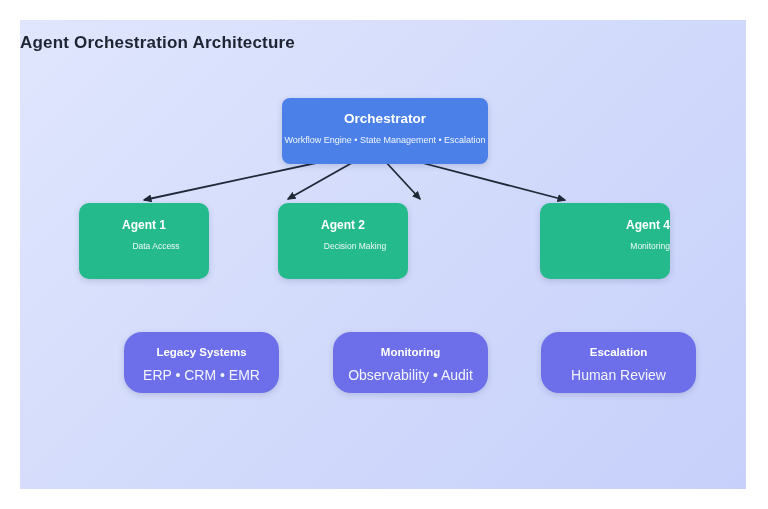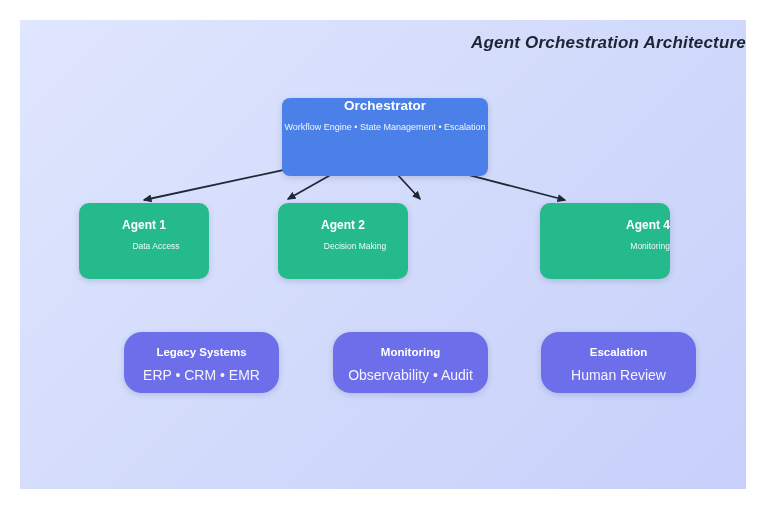--- a/index.html
+++ b/index.html
@@ -28,49 +28,49 @@
   .canvas{
     position:absolute;
     left:20px;top:20px;
     width:726px;height:469px;
     background:linear-gradient(135deg, var(--grad-start) 0%, var(--grad-end) 100%);
   }
   .diagram-title{
     position:absolute;
     top:13px;left:0;
     width:100%;
-    text-align:right;
+    text-align:left;
     font-size:17px;
     font-weight:bold;
     color:var(--title-text);
     letter-spacing:0.2px;
-    font-style:italic;
   }
   .arrows{
     position:absolute;
     left:0;top:0;
     width:726px;height:469px;
   }
   .node{
     position:absolute;
     color:var(--node-text);
     text-align:center;
     box-shadow:0 2px 6px rgba(40,50,100,0.18);
   }
   .node-title{
     font-weight:bold;
   }
   .node-subtitle{
     opacity:0.92;
   }
   .orchestrator{
     left:262px;top:78px;
-    width:206px;height:78px;
+    width:206px;height:66px;
     background:var(--blue);
     border-radius:8px;
+    padding-top:13px;
   }
   .orchestrator .node-title{font-size:13.5px;margin-bottom:9px;}
   .orchestrator .node-subtitle{font-size:9px;}
   .agent{
     top:183px;
     width:130px;height:76px;
     background:var(--green);
     border-radius:10px;
     padding-top:15px;
   }

